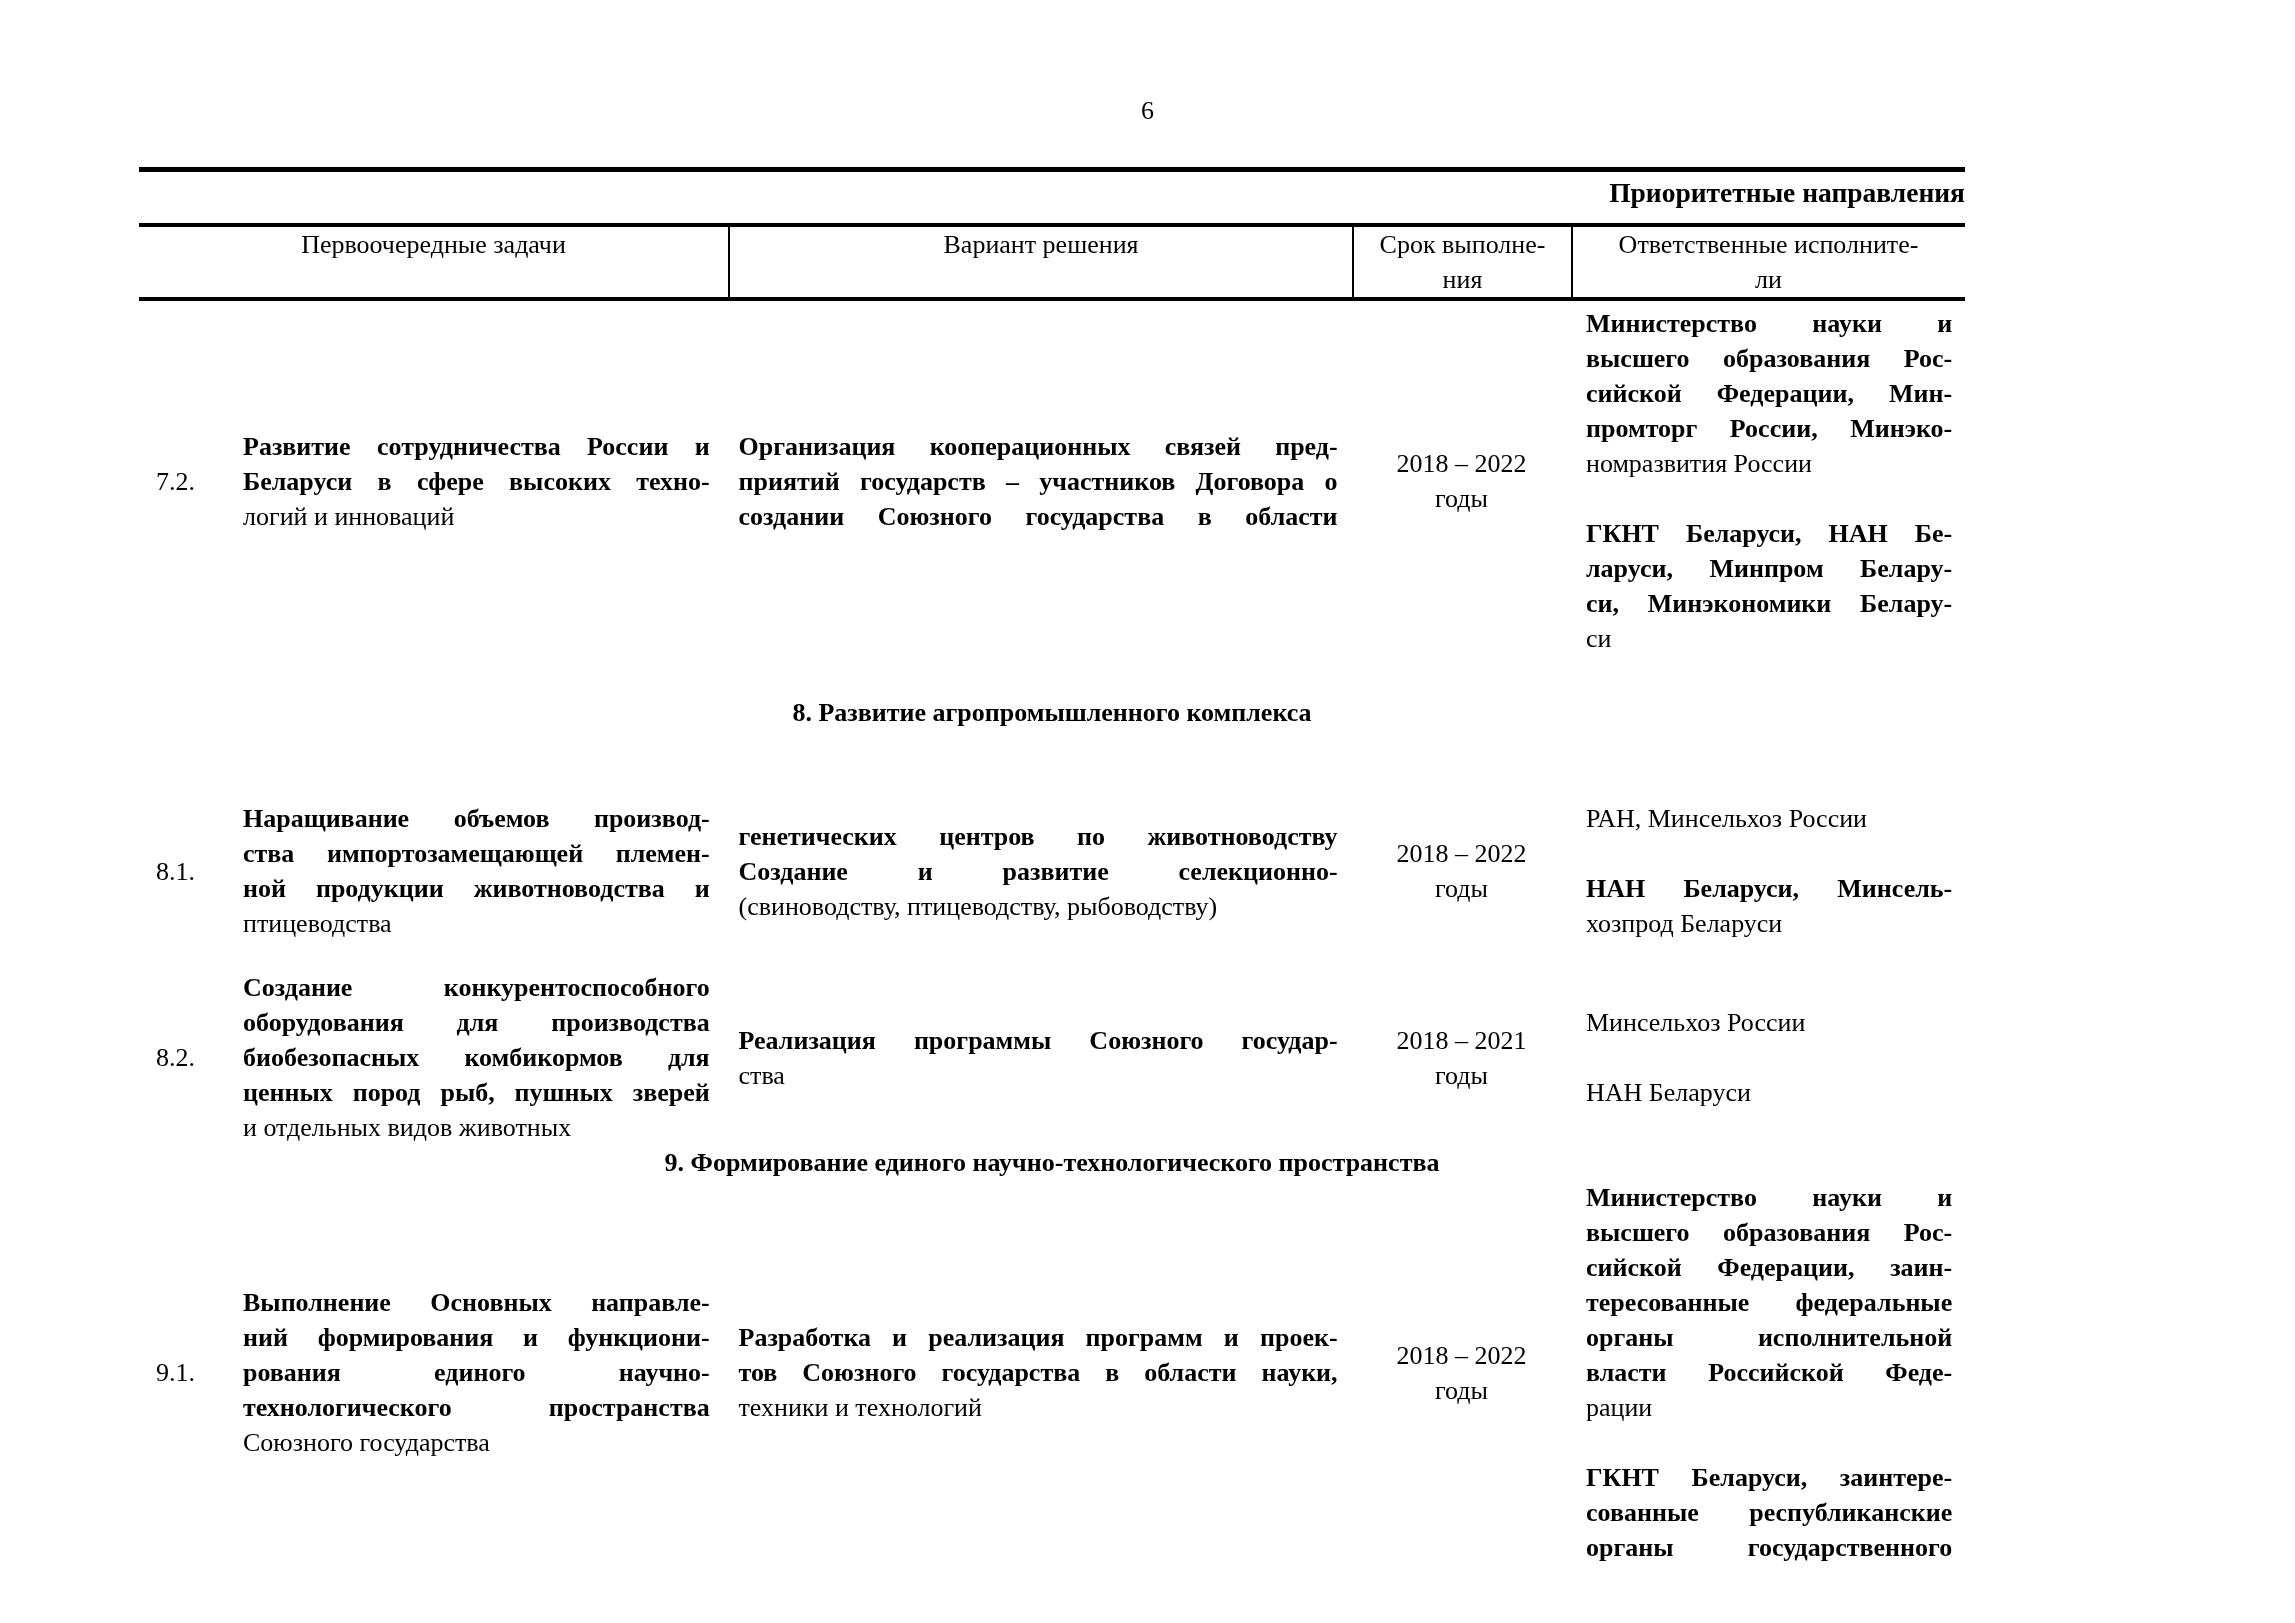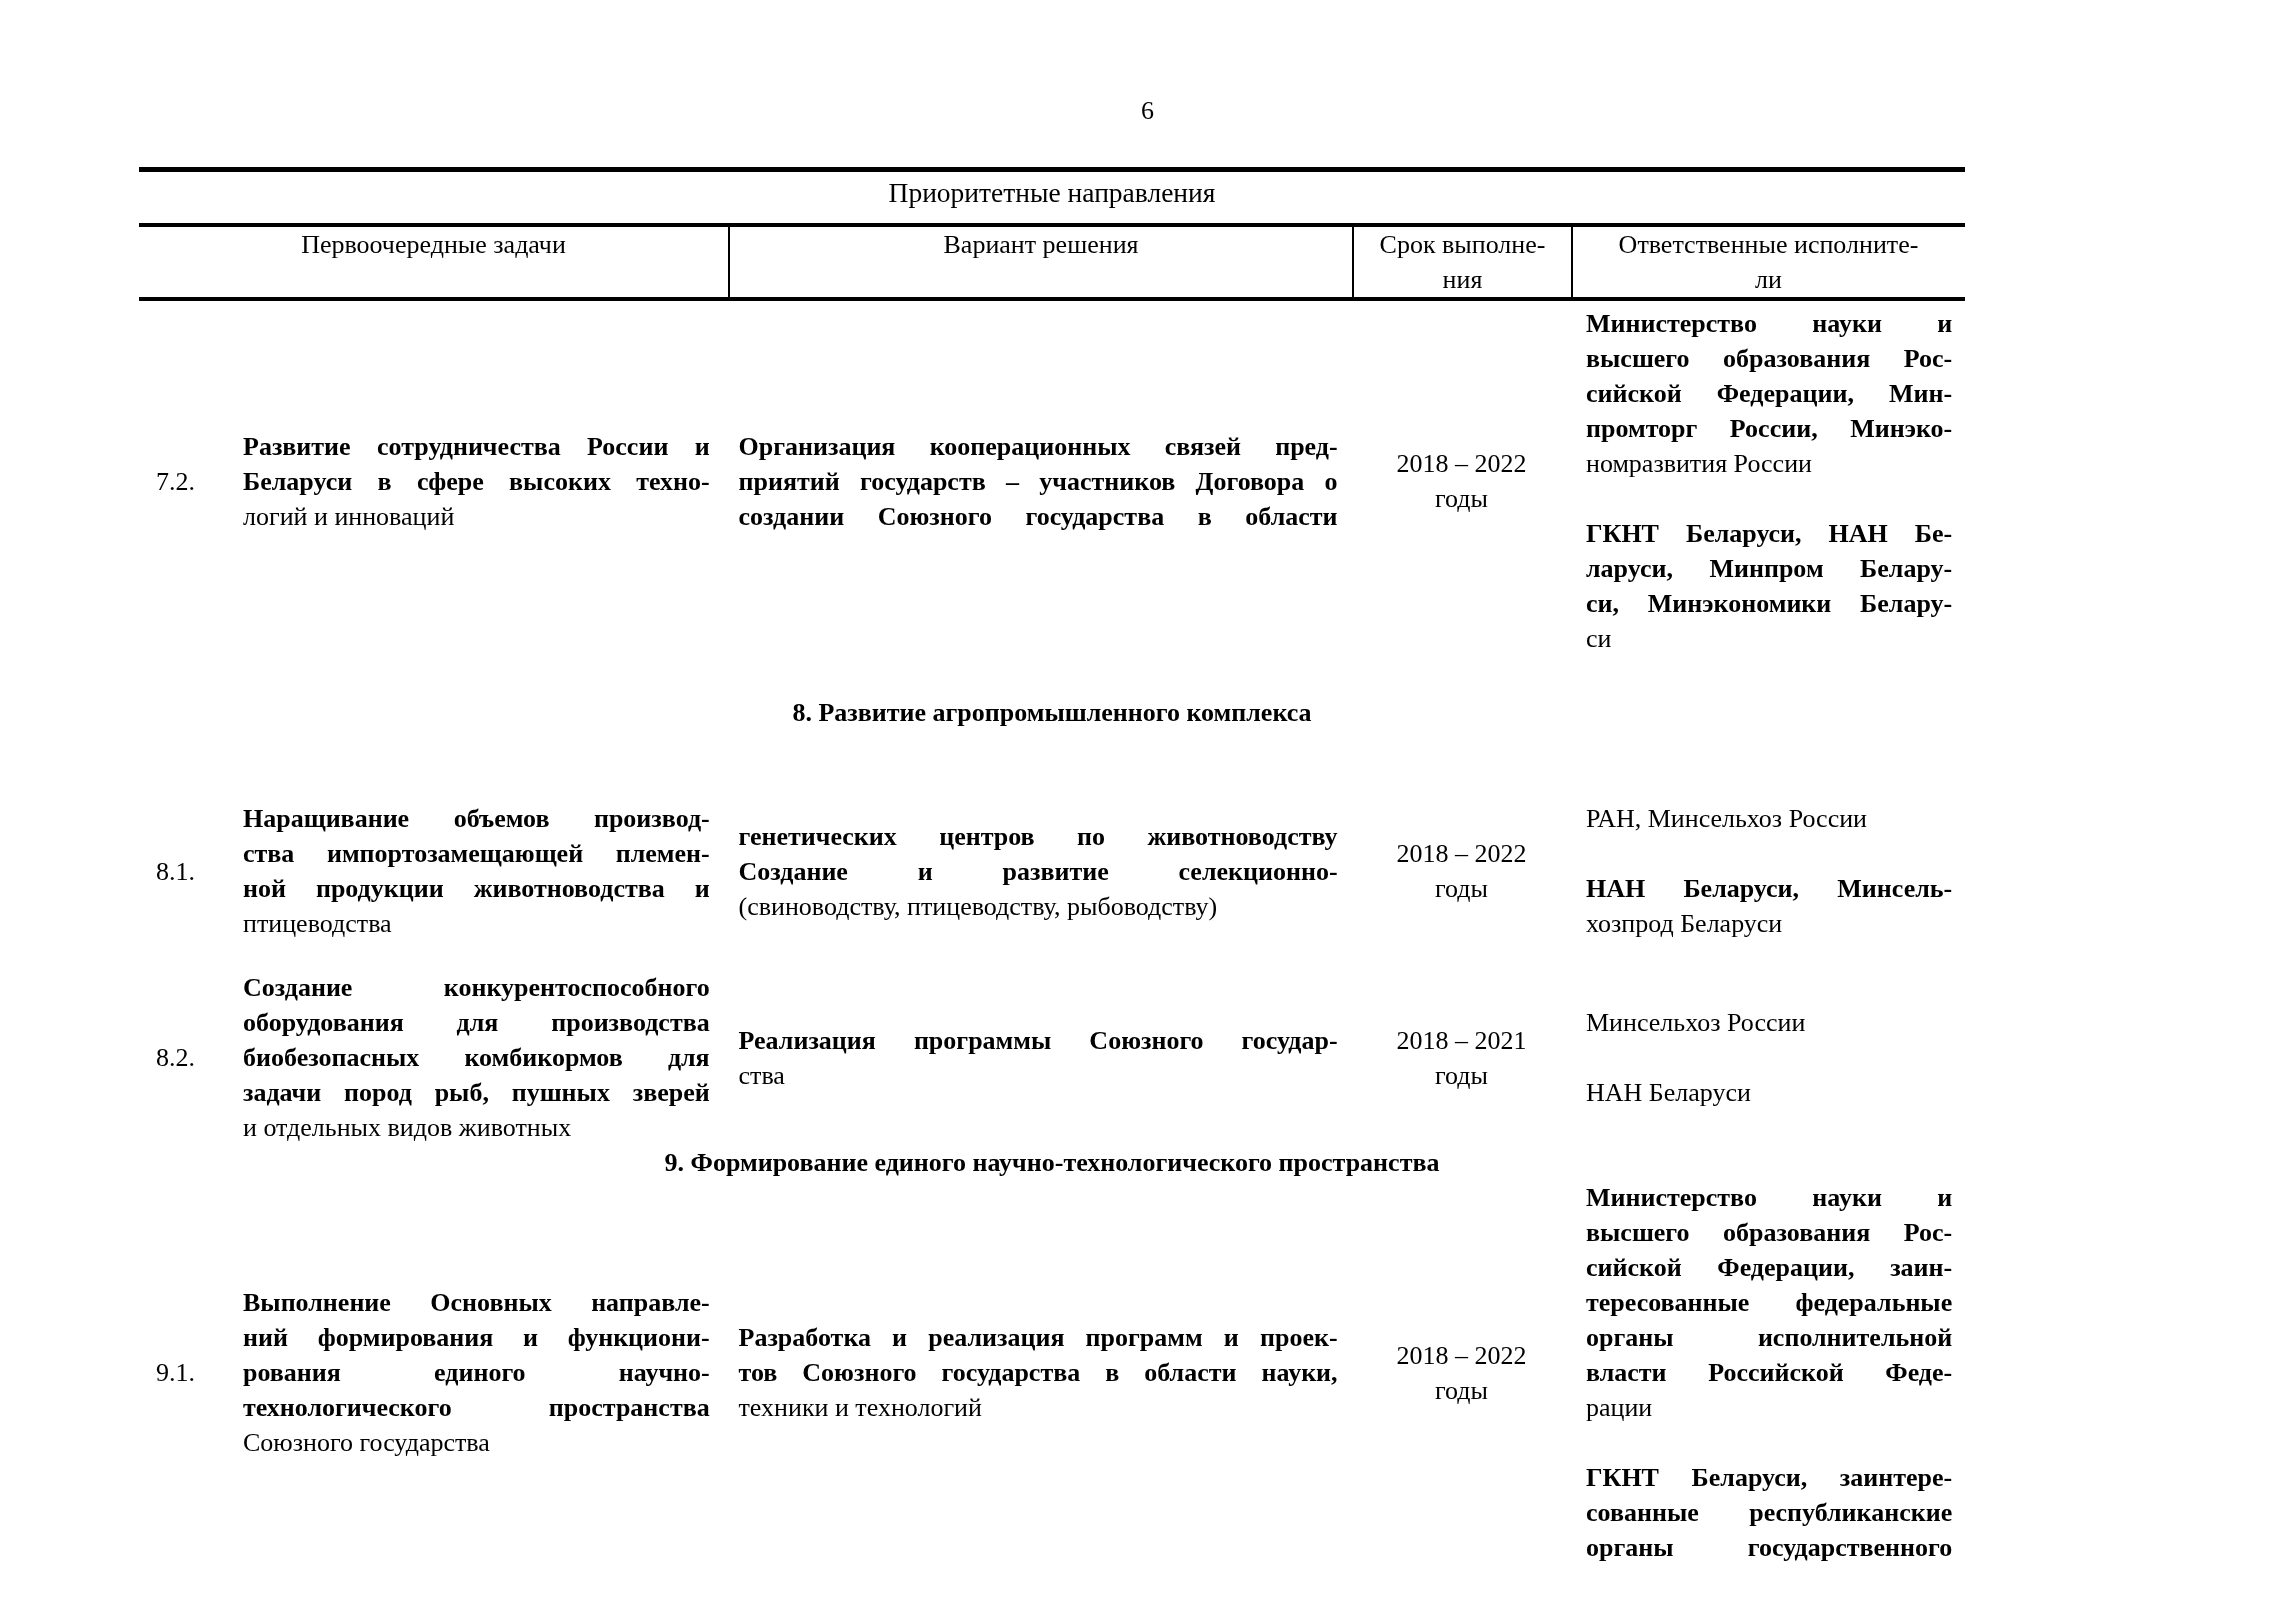--- a/index.html
+++ b/index.html
@@ -5,21 +5,21 @@
   html,body { margin:0; padding:0; background:#888; }
   .page {
     position:relative; width:2295px; height:1623px; background:#ffffff;
     color:#000; font-family:"Liberation Serif", serif;
     font-size:26px; line-height:35px; overflow:hidden;
   }
   .pageno { position:absolute; top:93px; left:0; width:2295px; text-align:center; }
   .doc { position:absolute; left:139px; top:0; width:1826px; }
   .rule { height:4.6px; background:#000; }
   .rule-top { margin-top:167px; }
-  .doc-title { margin-top:3.9px; font-weight:normal; text-align:center; font-size:27.5px; }
+  .doc-title { margin-top:3.9px; font-weight:bold; text-align:right; font-size:27.5px; }
   .thead {
     margin-top:12.4px; border-top:4.6px solid #000; border-bottom:4.6px solid #000;
     display:grid; grid-template-columns:589px 624px 219px 393px;
   }
   .th { text-align:center; }
   .th + .th { border-left:2.6px solid #000; }
   .trow { display:grid; grid-template-columns:589px 624px 219px 393px; align-items:center; }
   .row-72 { margin-top:5.2px; }
   .sect { font-weight:bold; text-align:center; }
   .sect-8 { margin-top:39px; }
@@ -132,21 +132,21 @@
       </div>
     </div>
 
     <div class="trow row-82">
       <div class="c-task">
         <div class="num">8.2.</div>
         <div class="tlines">
           <div class="ln j">Создание конкурентоспособного</div>
           <div class="ln j">оборудования для производства</div>
           <div class="ln j">биобезопасных комбикормов для</div>
-          <div class="ln j">задачи пород рыб, пушных зверей</div>
+          <div class="ln j">ценных пород рыб, пушных зверей</div>
           <div class="ln">и отдельных видов животных</div>
         </div>
       </div>
       <div class="c-sol">
         <div class="ln j">Реализация программы Союзного государ-</div>
         <div class="ln">ства</div>
       </div>
       <div class="c-term">
         <div class="ln">2018 – 2021</div>
         <div class="ln">годы</div>

